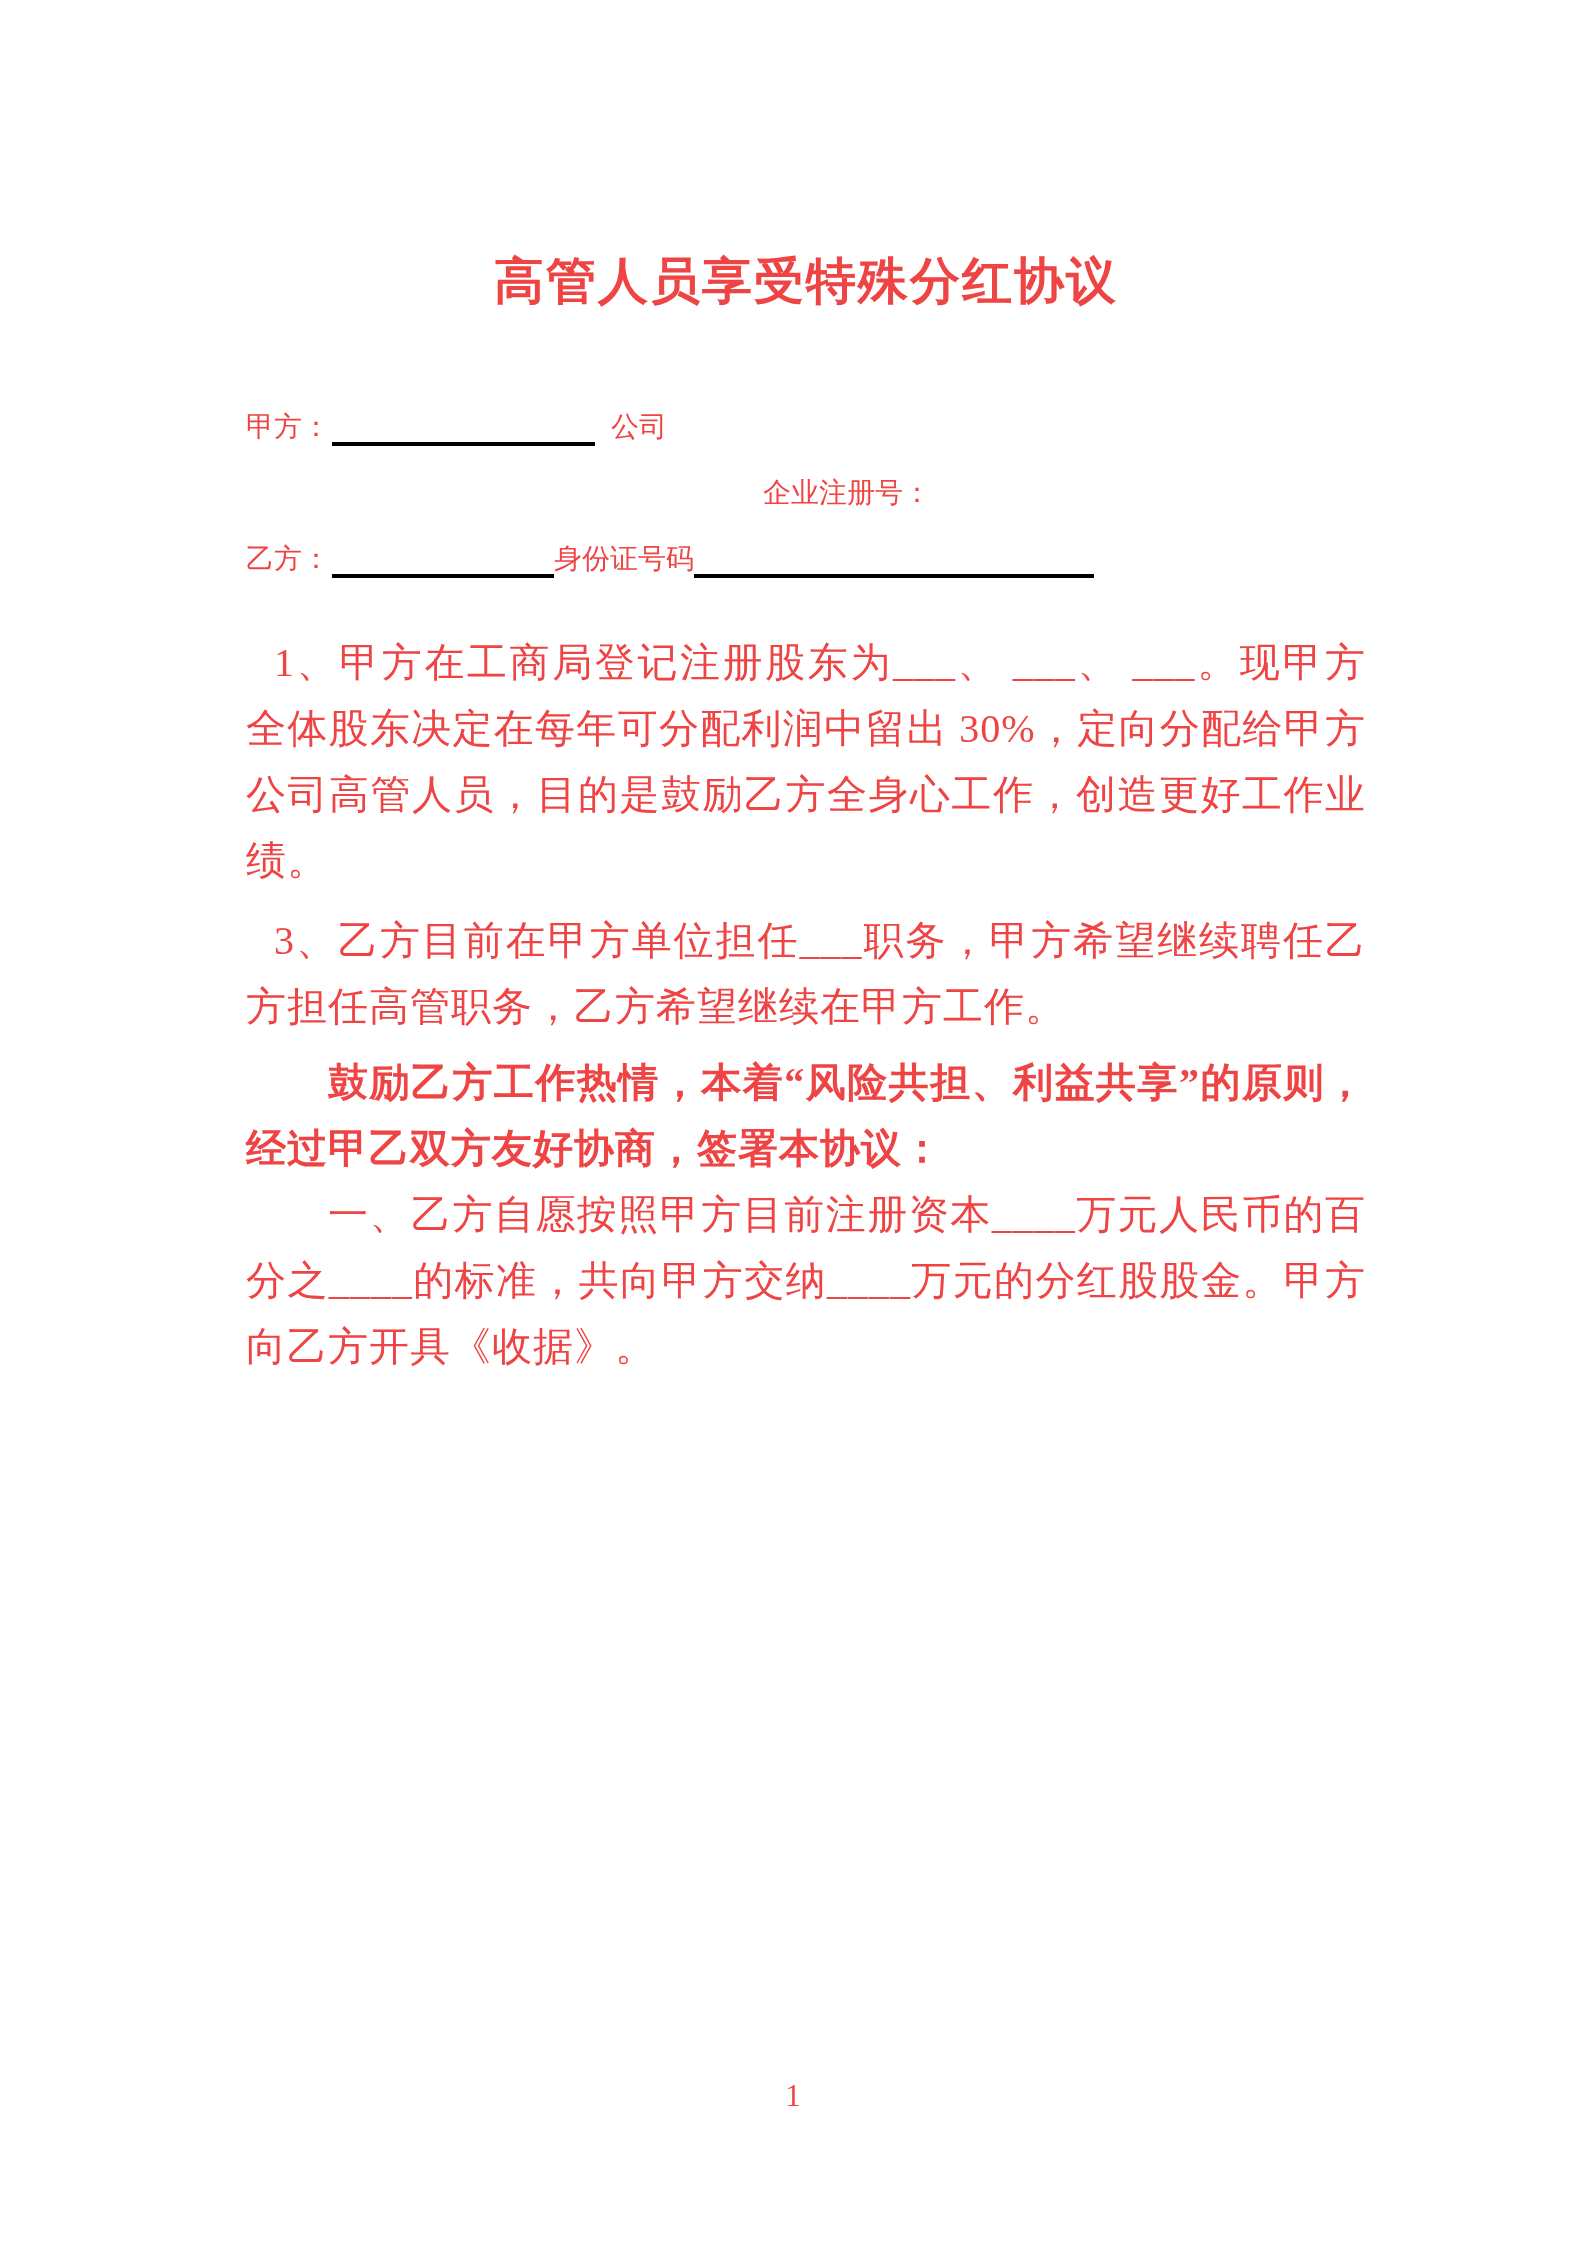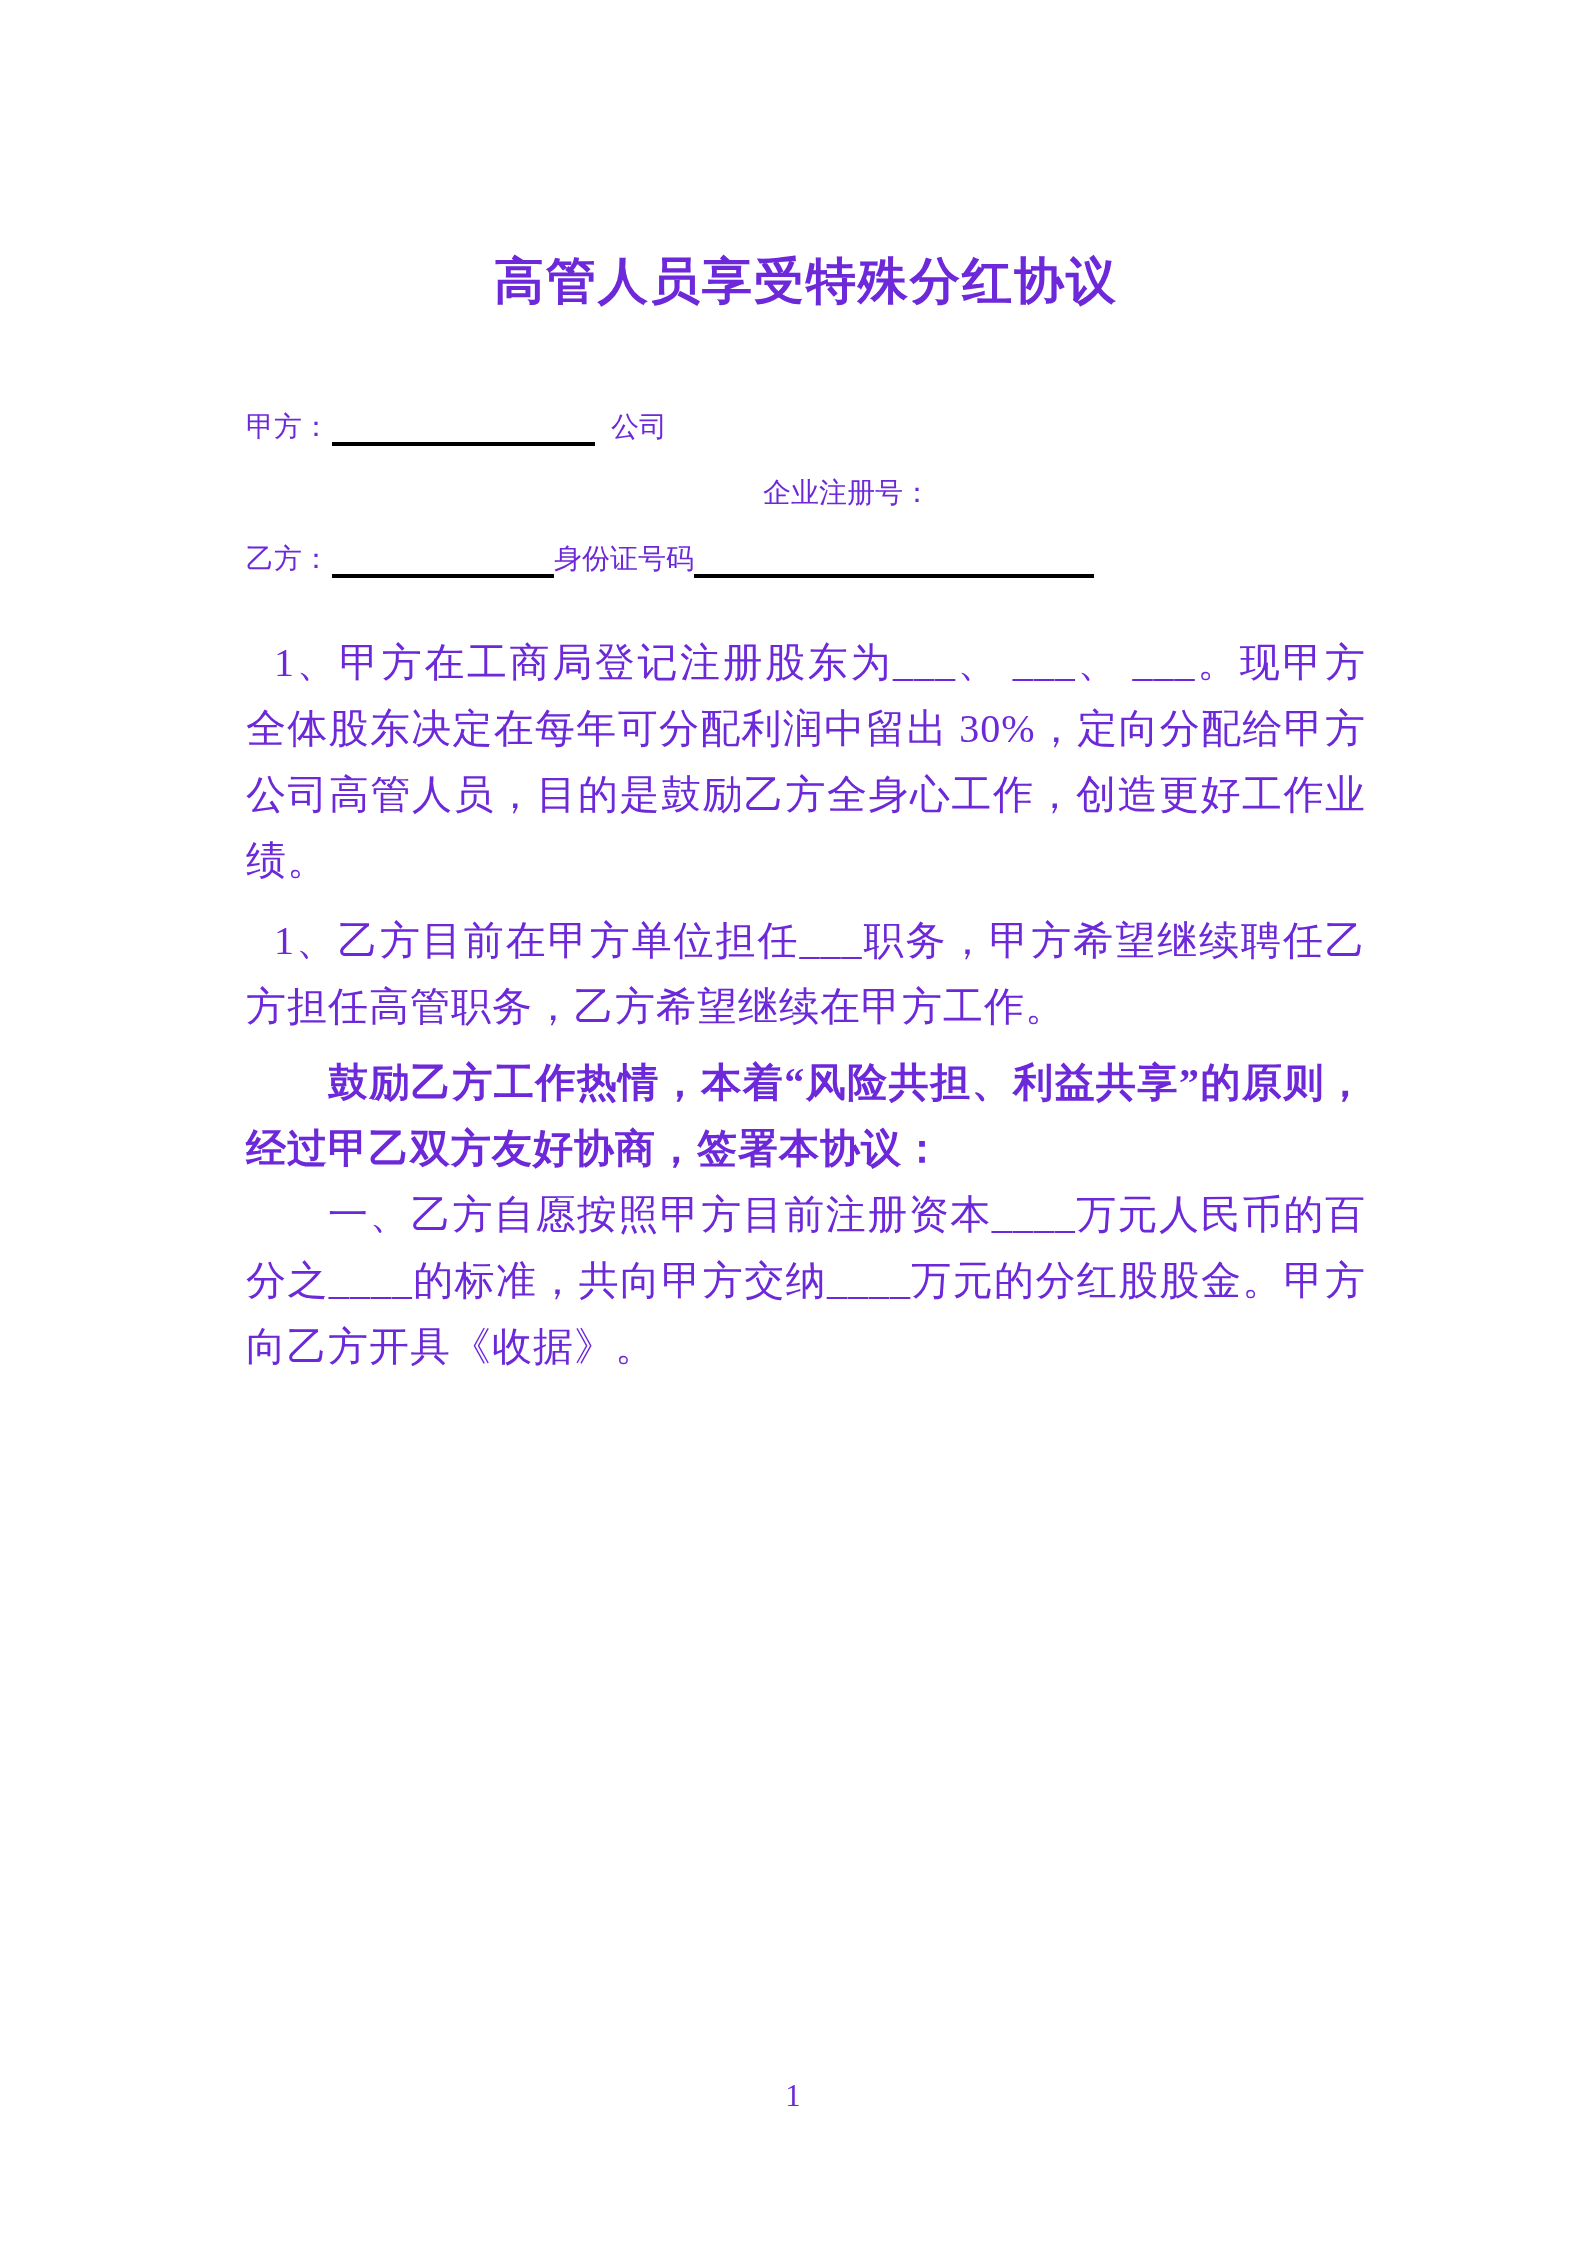--- a/index.html
+++ b/index.html
@@ -5,21 +5,21 @@
   html, body {
     margin: 0;
     padding: 0;
     background: #ffffff;
   }
   .page {
     position: relative;
     width: 1586px;
     height: 2244px;
     background: #ffffff;
-    color: #6d28d9;
+    color: #ef4444;
     font-family: "Liberation Serif", "DejaVu Serif", serif;
     box-sizing: border-box;
     padding: 252px 220px 0 246px;
     overflow: hidden;
   }
   .title {
     margin: 0;
     font-size: 50px;
     line-height: 58px;
     font-weight: bold;
@@ -75,21 +75,21 @@
 
   <div class="header-block">
     <div class="hline"><span>甲方：</span><span class="blank blank-a"></span><span class="suffix-gap">公司</span></div>
     <div class="hline indent2"><span>企业注册号：</span></div>
     <div class="hline"><span>乙方：</span><span class="blank blank-b1"></span><span>身份证号码</span><span class="blank blank-b2"></span></div>
   </div>
 
 
   <div class="para indent-sm gap-lg">1、甲方在工商局登记注册股东为___、 ___、 ___。现甲方全体股东决定在每年可分配利润中留出 30%，定向分配给甲方公司高管人员，目的是鼓励乙方全身心工作，创造更好工作业绩。</div>
 
-  <div class="para indent-sm gap-md">1、乙方目前在甲方单位担任___职务，甲方希望继续聘任乙方担任高管职务，乙方希望继续在甲方工作。</div>
+  <div class="para indent-sm gap-md">3、乙方目前在甲方单位担任___职务，甲方希望继续聘任乙方担任高管职务，乙方希望继续在甲方工作。</div>
 
   <div class="para indent2 bold gap-sm">鼓励乙方工作热情，本着“风险共担、利益共享”的原则，经过甲乙双方友好协商，签署本协议：</div>
 
   <div class="para indent2">一、乙方自愿按照甲方目前注册资本____万元人民币的百分之____的标准，共向甲方交纳____万元的分红股股金。甲方向乙方开具《收据》。</div>
 
 
 
   <div class="page-number">1</div>
 
 </div>

